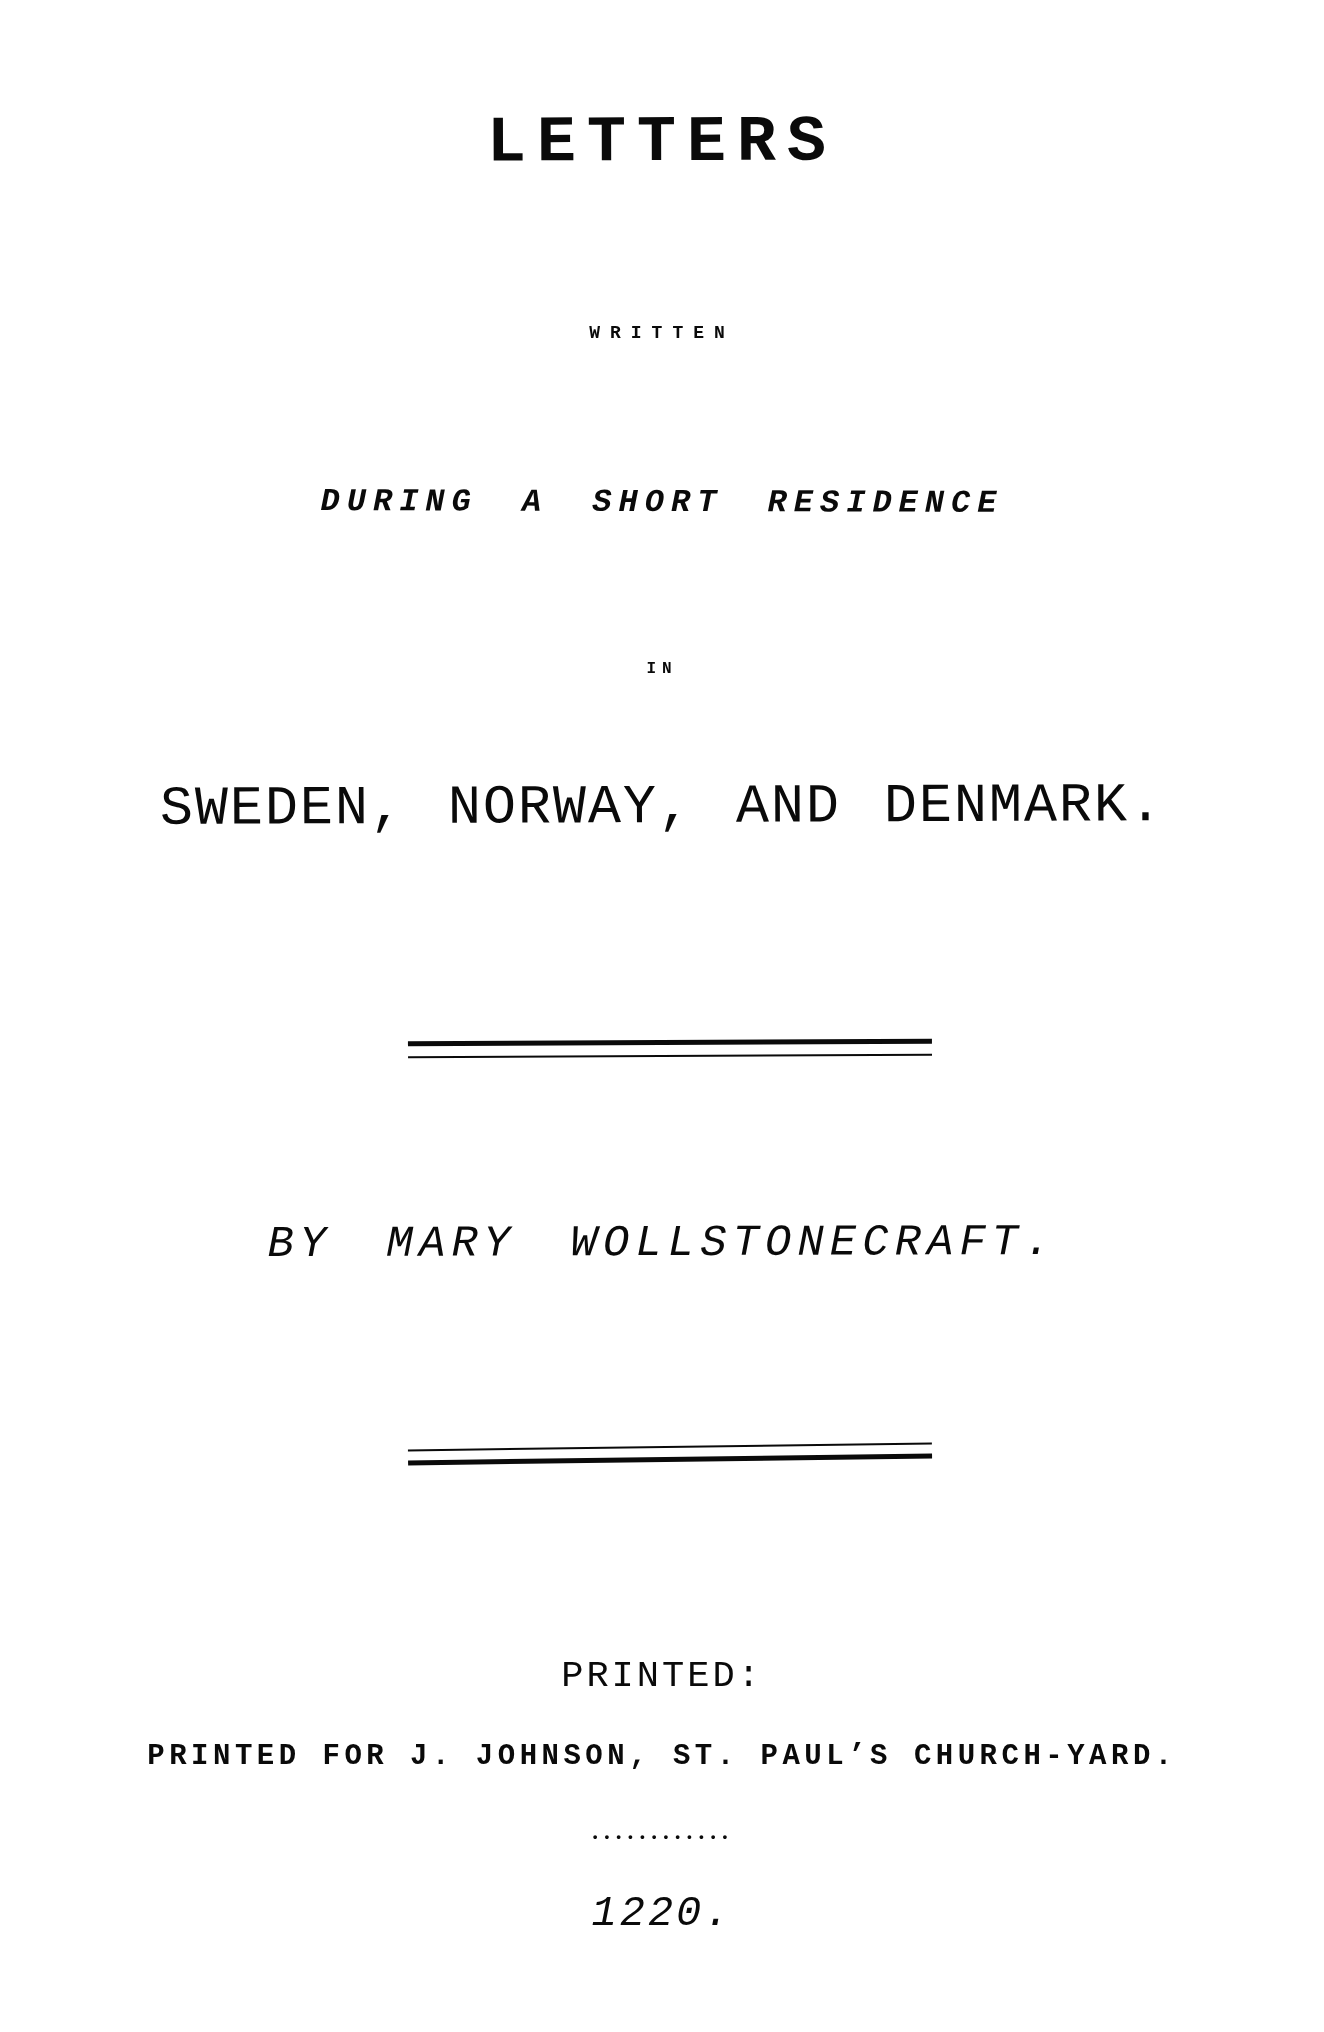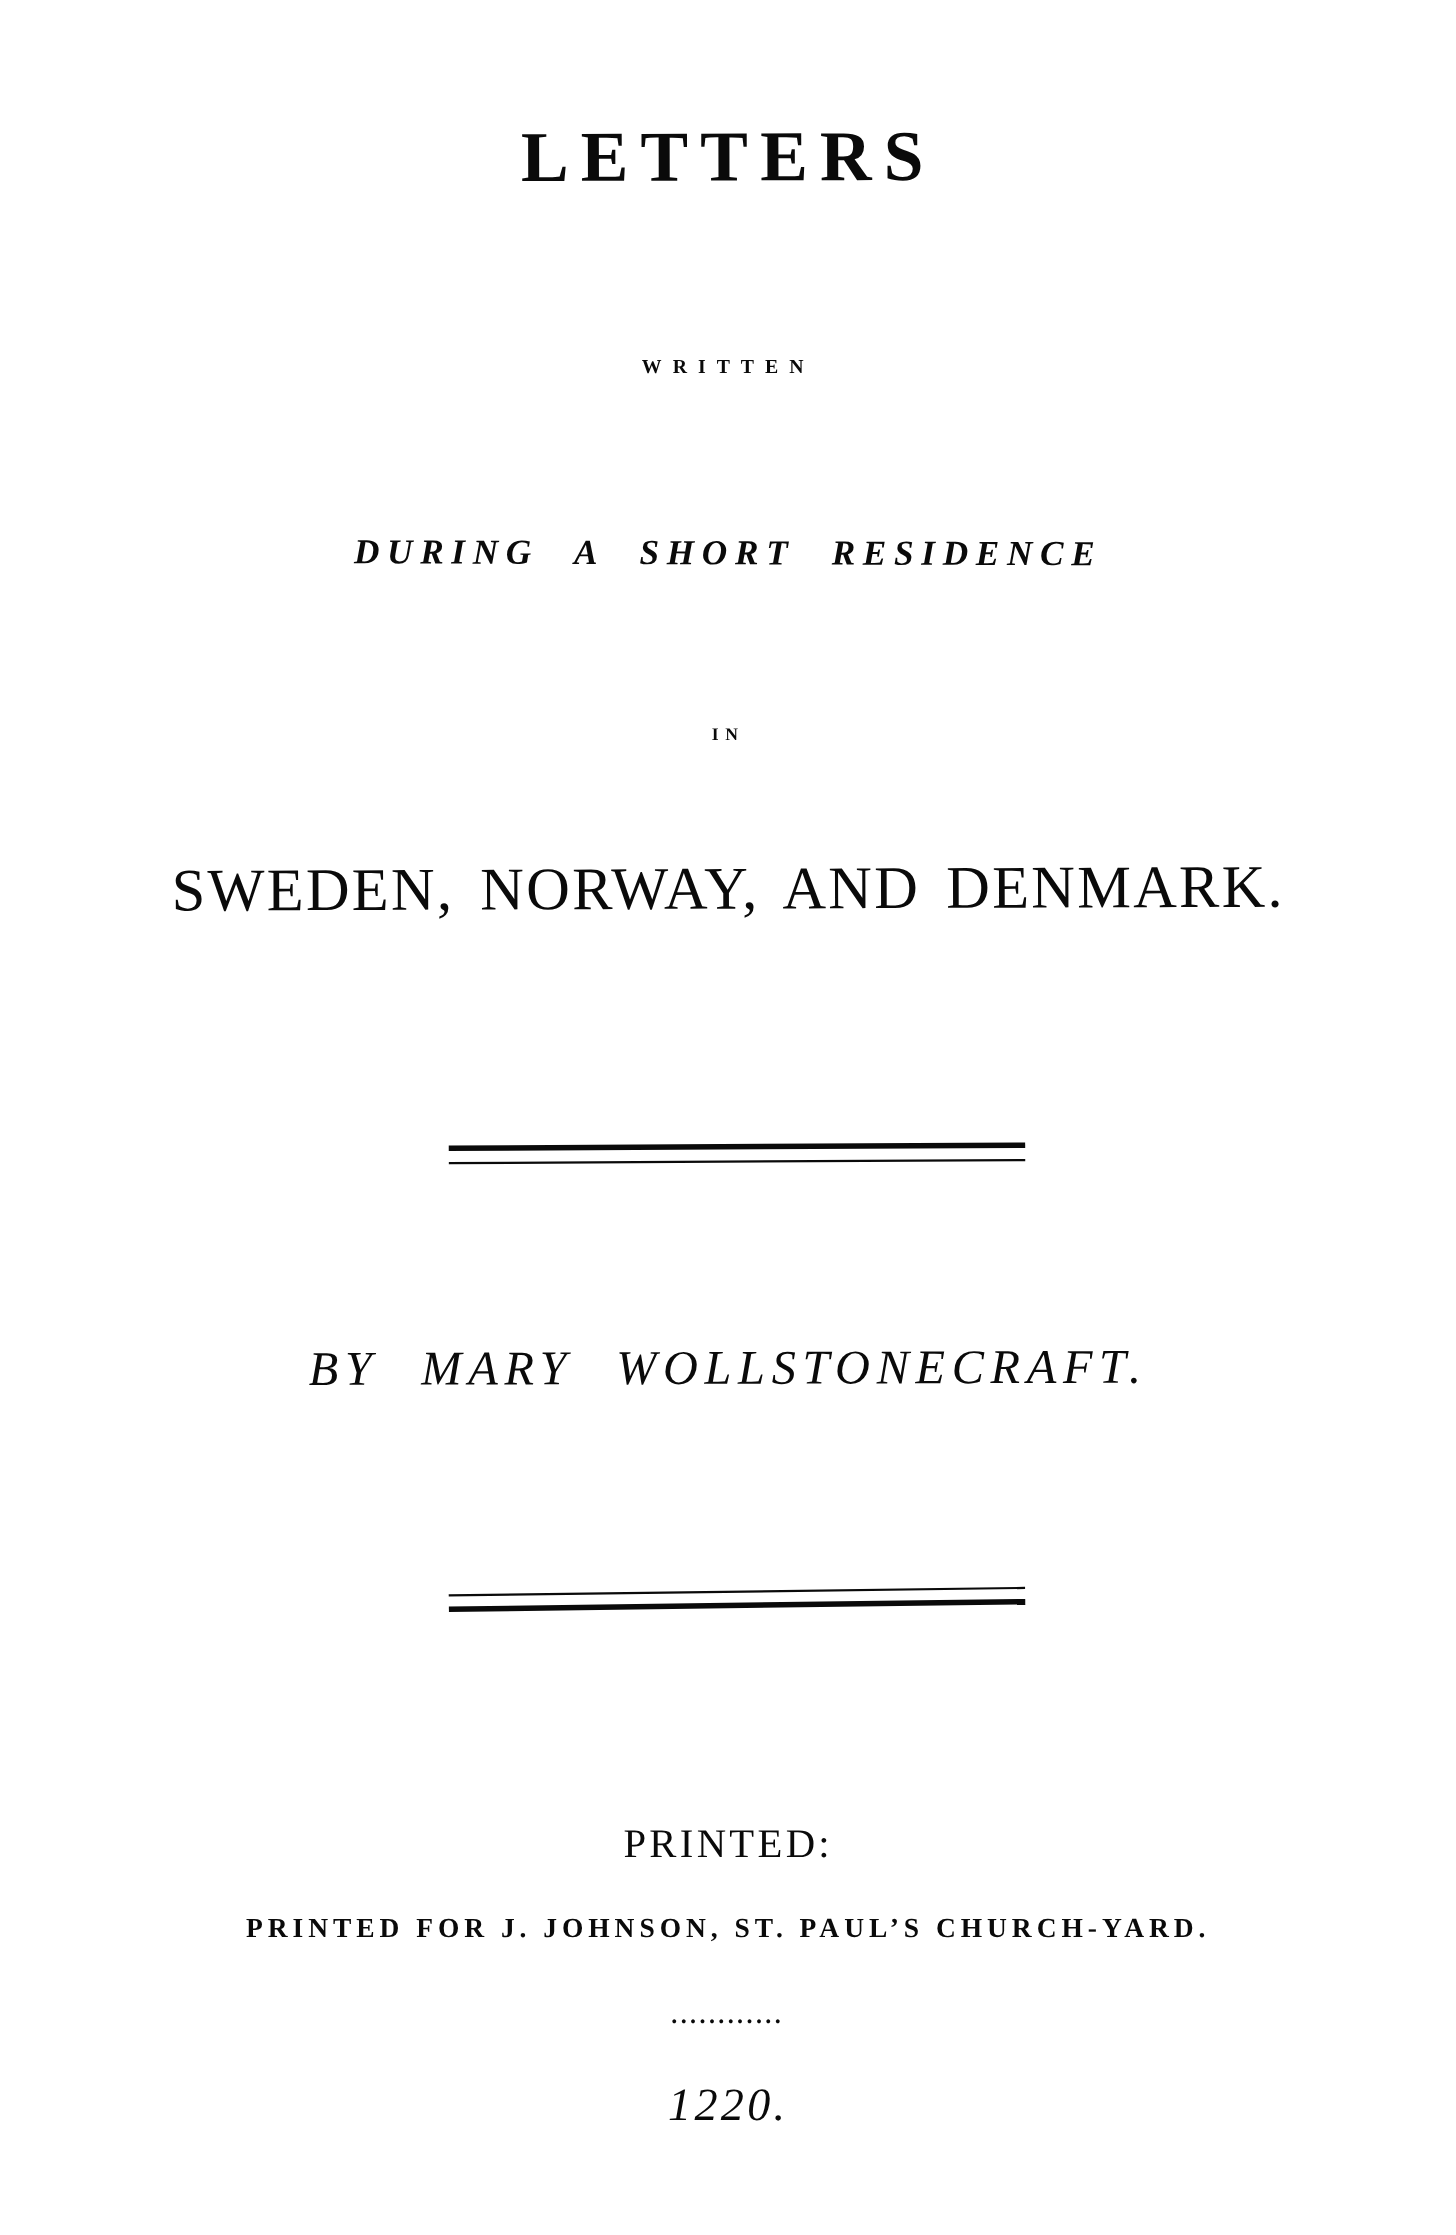--- a/index.html
+++ b/index.html
@@ -6,21 +6,21 @@
     margin: 0;
     padding: 0;
     background: #ffffff;
   }
   .page {
     position: relative;
     width: 1324px;
     height: 2032px;
     background: #ffffff;
     color: #0a0a0a;
-    font-family: Liberation Serif, serif;
+    font-family: Liberation Mono, monospace;
     overflow: hidden;
   }
   .line {
     position: absolute;
     left: 0;
     width: 100%;
     text-align: center;
     white-space: nowrap;
     color: #0a0a0a;
   }
@@ -90,21 +90,21 @@
   }
   .rule-1 .thin { margin-top: 10px; }
   .rule-2 .thick { margin-top: 9px; }
   .city {
     top: 1655px;
     font-size: 37px;
     letter-spacing: 3px;
   }
   .imprint {
     top: 1740px;
-    font-size: 25px;
+    font-size: 29px;
     letter-spacing: 4.5px;
     font-weight: bold;
   }
   .ornament {
     top: 1830px;
     font-size: 13px;
     letter-spacing: 4px;
     font-weight: bold;
   }
   .year {

